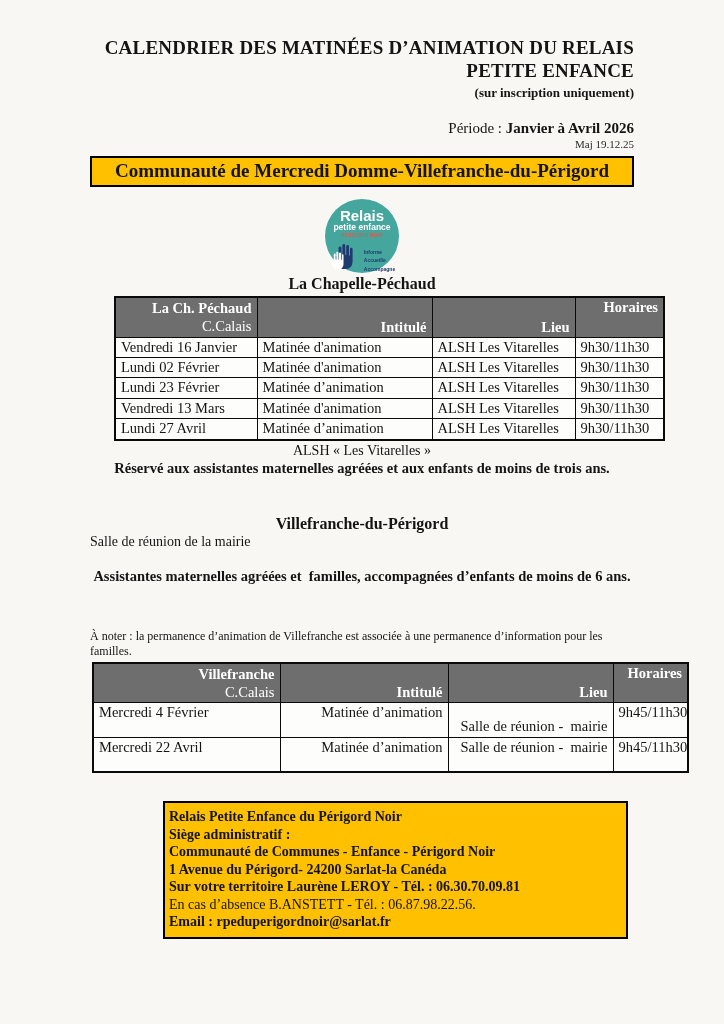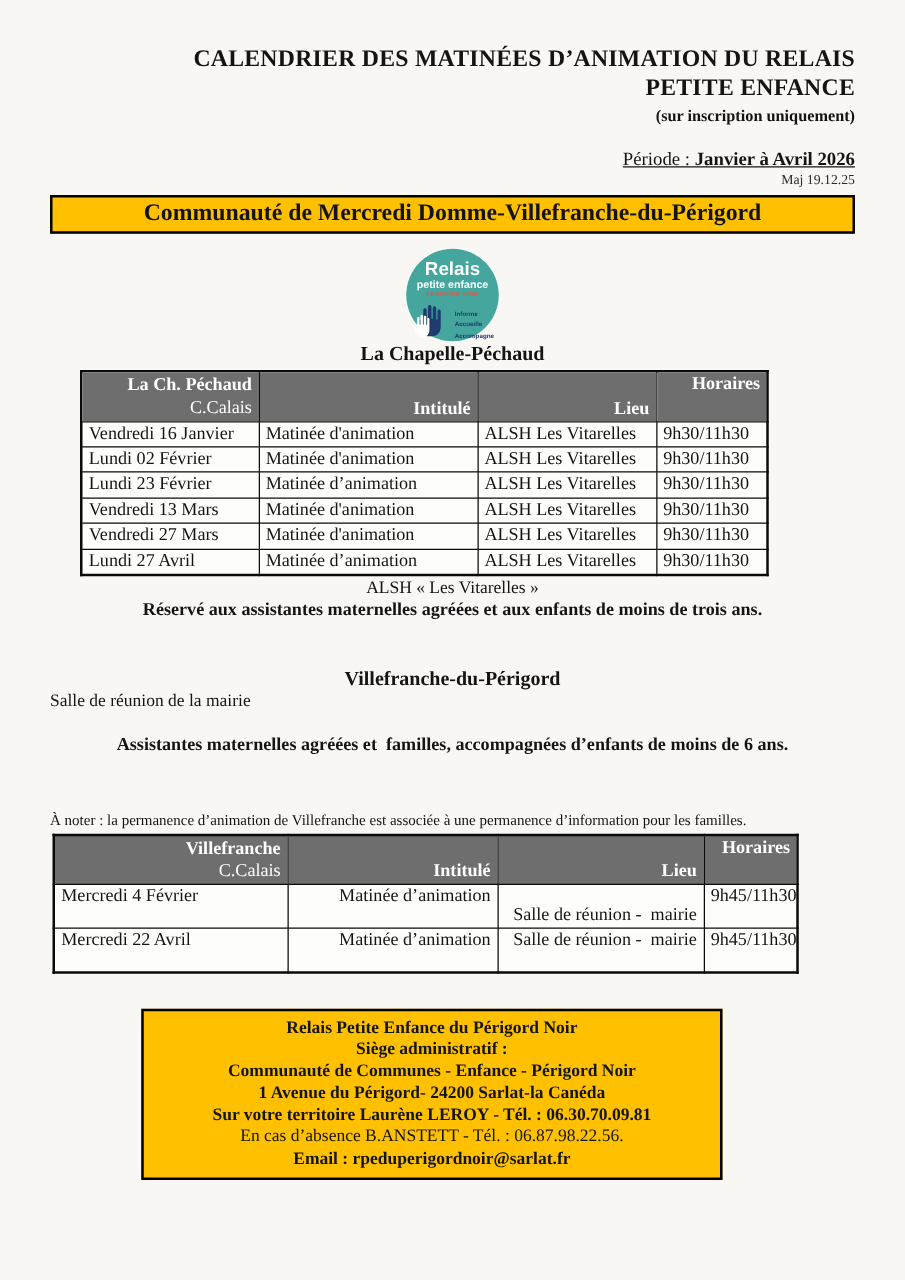--- a/index.html
+++ b/index.html
@@ -7,27 +7,27 @@
     position:relative;
     width:724px; height:1024px;
     margin:0 auto;
     background:#f8f7f3;
     font-family:"Liberation Serif", serif;
     color:#141414;
     overflow:hidden;
     box-sizing:border-box;
     padding-top:36px;
   }
-  .content { padding:0 40px; }
+  .content { padding:0 90px; }
 
   
   .doc-header { text-align:right; }
   .title-line { font-size:19px; font-weight:bold; line-height:1.22; letter-spacing:.2px; }
   .subtitle   { font-size:13px; font-weight:bold; margin-top:3px; }
-  .period     { font-size:15px; margin-top:19px;text-decoration:underline; }
+  .period     { font-size:15px; margin-top:19px; }
   .period strong { font-weight:bold; }
   .maj        { font-size:11px; margin-top:1px; color:#2a2a2a; }
 
   
   .banner {
     margin-top:6px;
     background:#FFC000;
     border:2px solid #000;
     text-align:center;
     font-size:19px; font-weight:bold;
@@ -88,21 +88,21 @@
   .t2 thead tr { height:32px; }
   .t2 tbody tr { height:35px; }
   .prewrap { white-space:pre-wrap; }
 
   
   .footer-box {
     width:465px;
     margin:28px 0 0 73px;
     background:#FFC000;
     border:2px solid #000;
-    text-align:center;
+    text-align:left;
     padding:5px 4px 6px;
     box-sizing:border-box;
   }
   .footer-box p { margin:0; font-size:14px; line-height:1.25; }
   .fb-bold { font-weight:bold; }
 </style>
 </head>
 <body>
 
 <div class="page">
@@ -182,26 +182,20 @@
           <td>ALSH Les Vitarelles</td>
           <td>9h30/11h30</td>
         </tr>
         <tr>
           <td>Vendredi 13 Mars</td>
           <td>Matinée d'animation</td>
           <td>ALSH Les Vitarelles</td>
           <td>9h30/11h30</td>
         </tr>
         <tr>
-          <td>Vendredi 27 Mars</td>
-          <td>Matinée d'animation</td>
-          <td>ALSH Les Vitarelles</td>
-          <td>9h30/11h30</td>
-        </tr>
-        <tr>
           <td>Lundi 27 Avril</td>
           <td>Matinée d’animation</td>
           <td>ALSH Les Vitarelles</td>
           <td>9h30/11h30</td>
         </tr>
       </tbody>
     </table>
 
     <p class="alsh-note">ALSH « Les Vitarelles »</p>
     <p class="reserved-note">Réservé aux assistantes maternelles agréées et aux enfants de moins de trois ans.</p>

